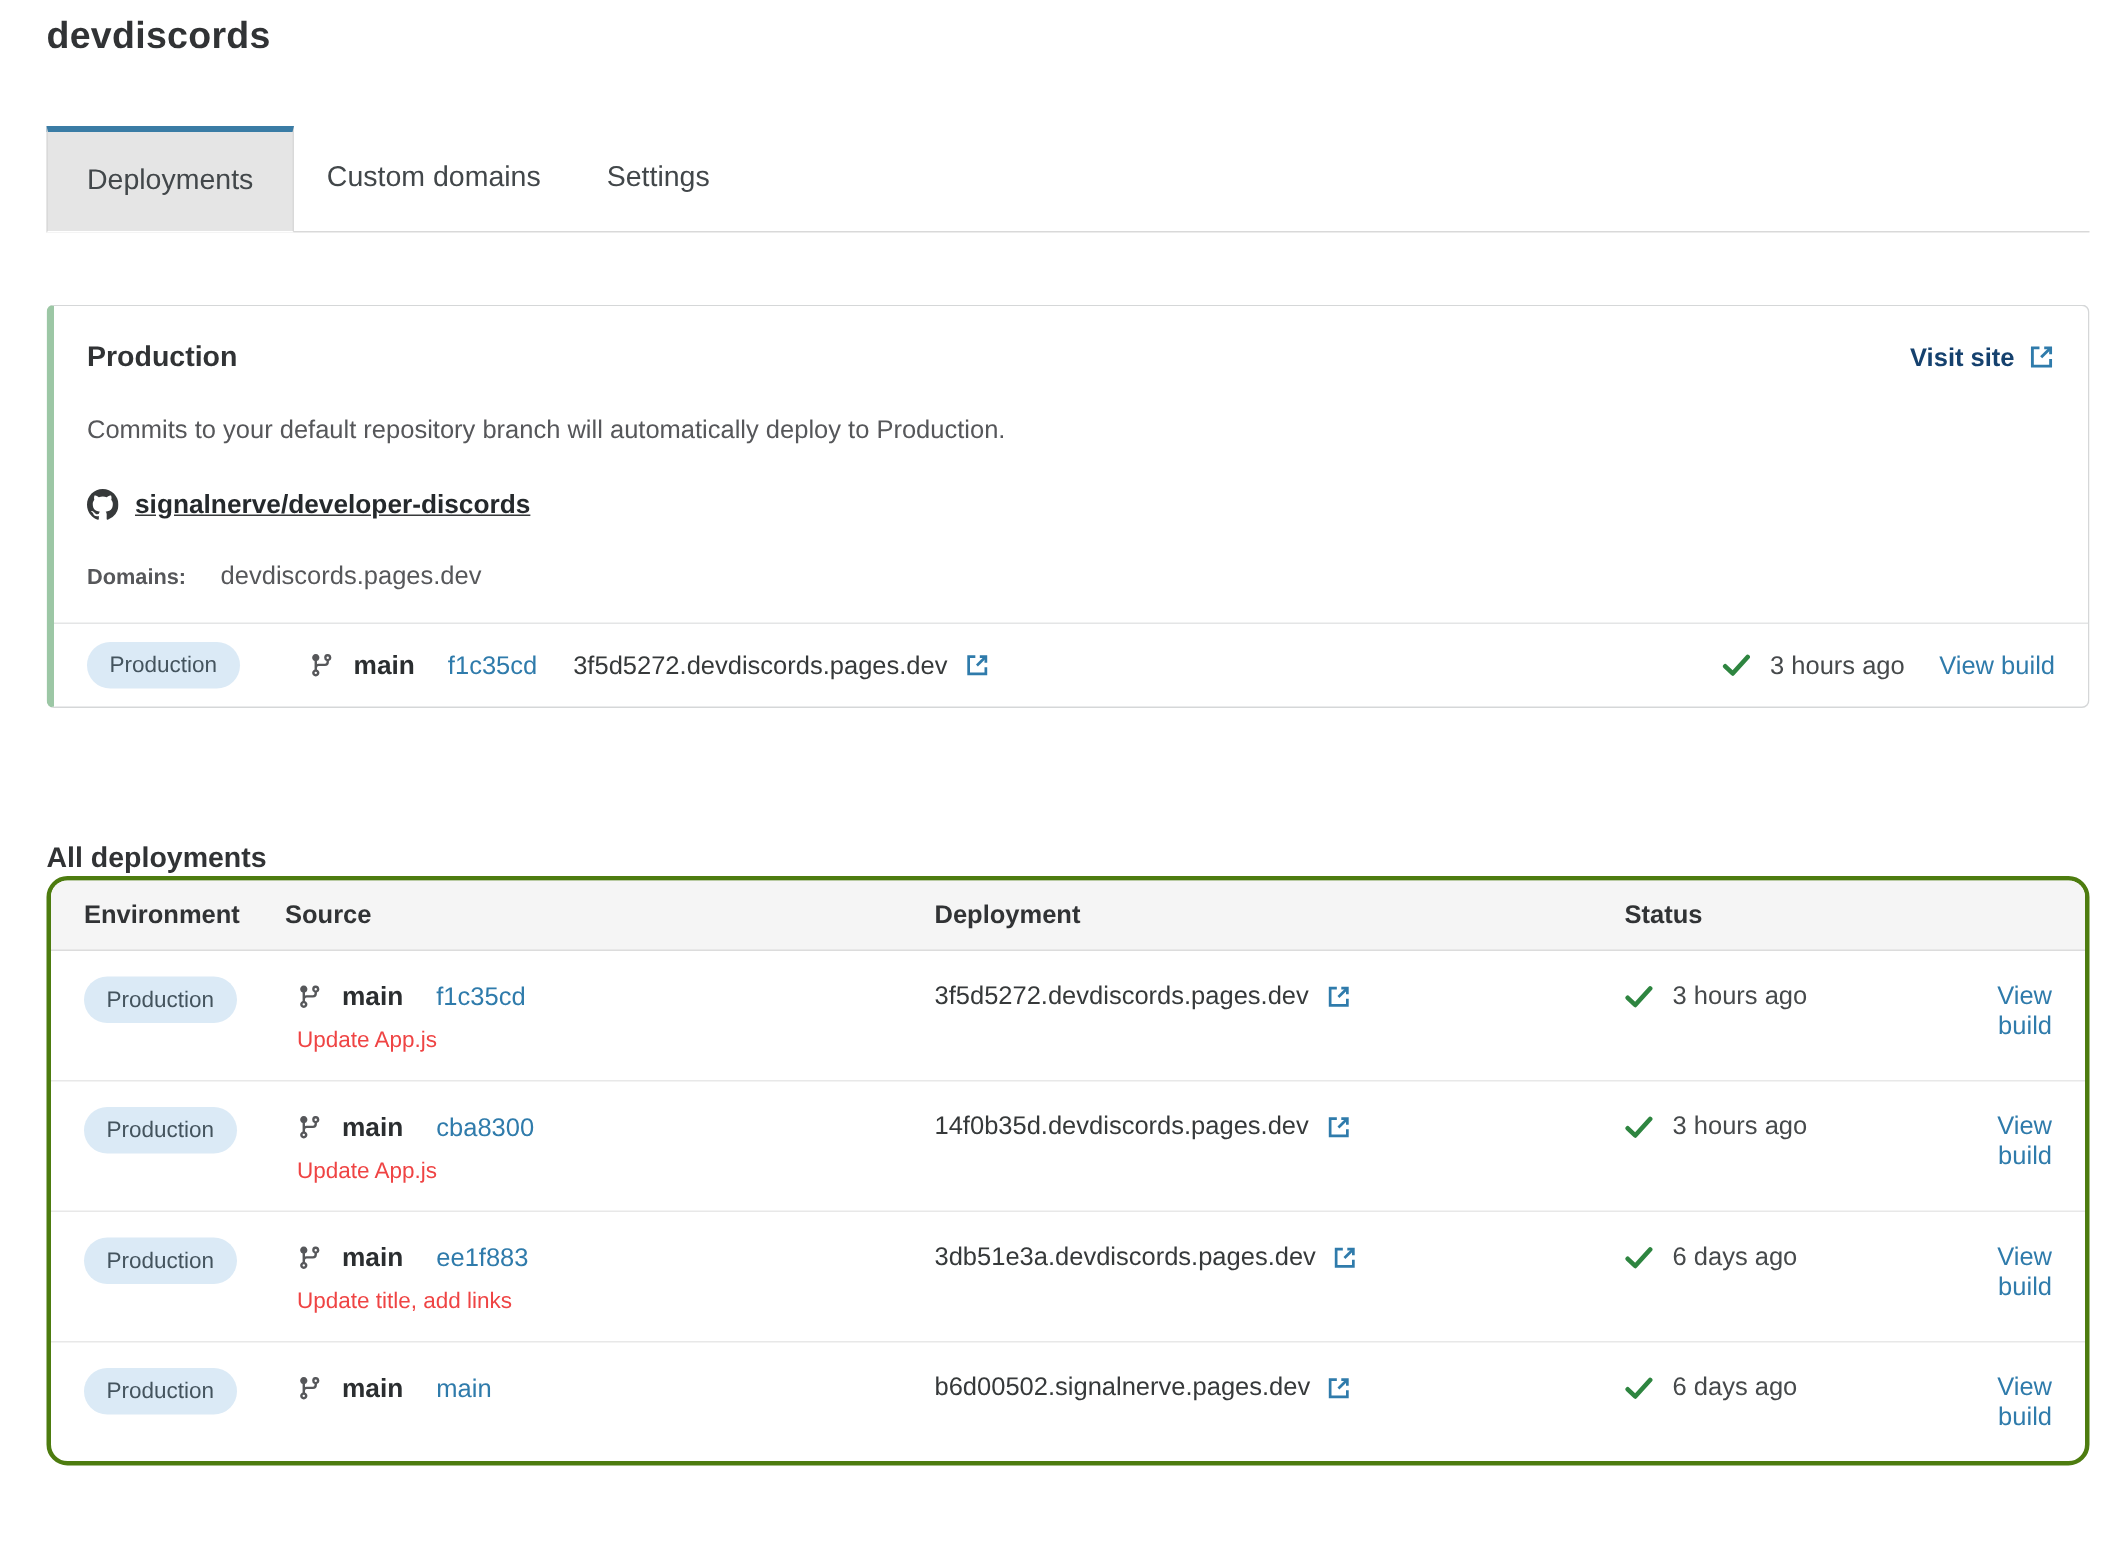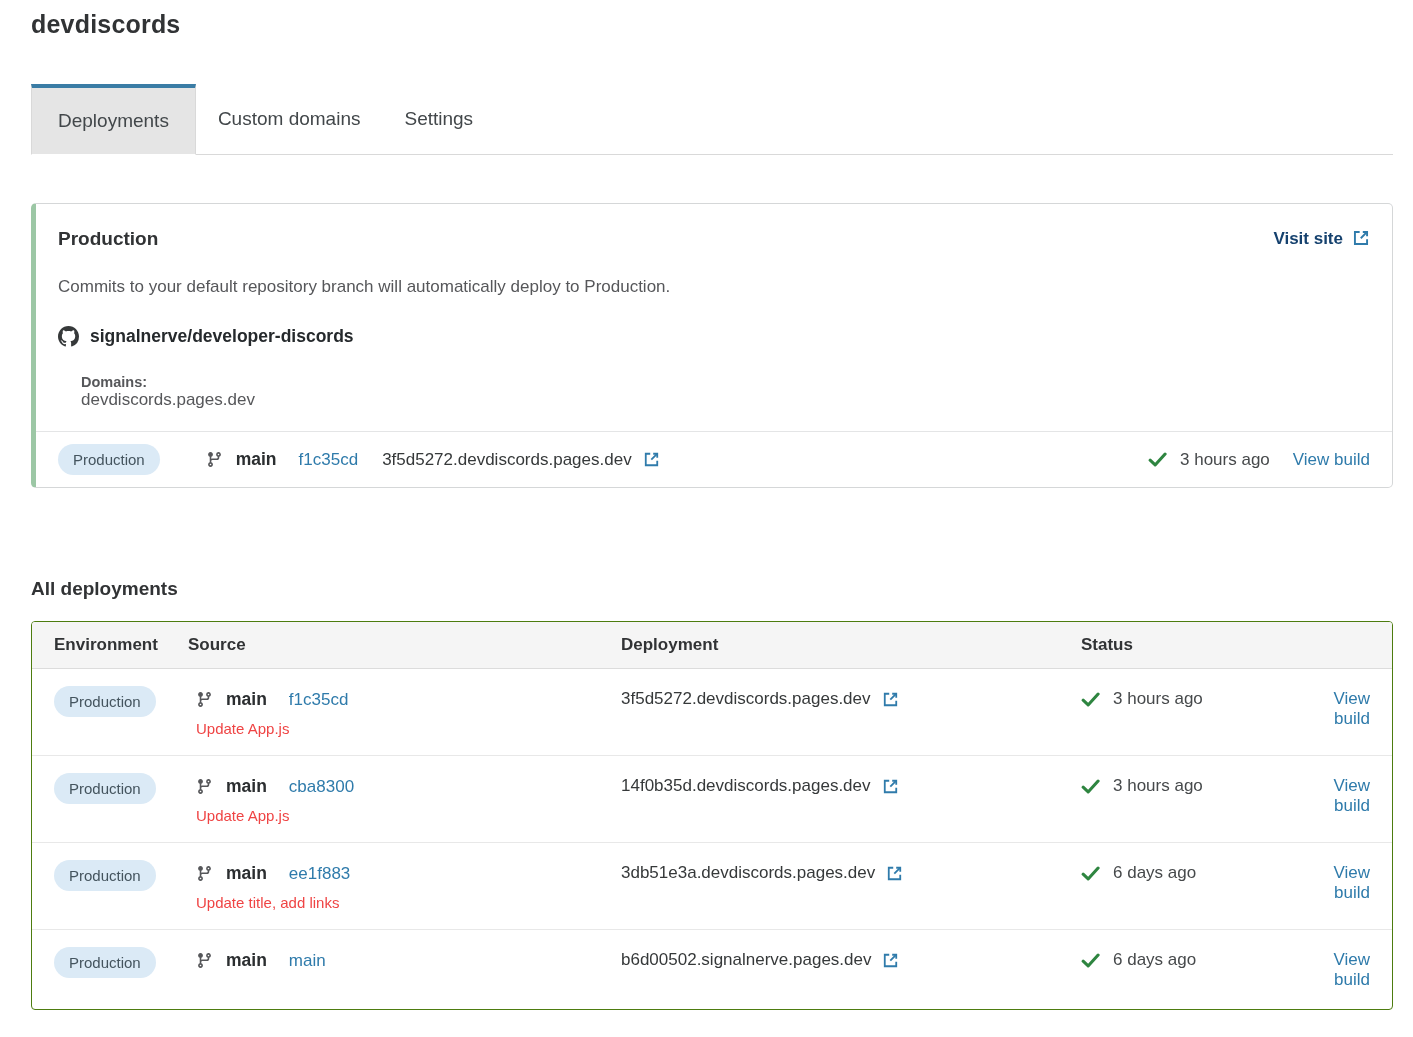--- a/index.html
+++ b/index.html
@@ -35,23 +35,23 @@
   }
   .card-body { padding: 24px 22px 21px; }
   .card-header { display: flex; justify-content: space-between; align-items: center; }
   .card-title { font-size: 19px; font-weight: 700; color: #313335; }
   .visit-site {
     display: inline-flex; align-items: flex-start; gap: 9px;
     font-size: 17px; font-weight: 700; color: #15416e; text-decoration: none; cursor: pointer; margin-left: 19px;
   }
   .visit-site .ext-icon { color: #2f7bab; }
   .card-desc { margin-top: 27px; font-size: 17px; color: #56575a; }
-  .repo-row { margin-top: 29px; display: flex; align-items: flex-end; gap: 11px; }
+  .repo-row { margin-top: 29px; display: flex; align-items: flex-end; gap: 11px; text-decoration: underline; }
   .repo-name { font-size: 17.5px; font-weight: 700; color: #25292c; }
-  .domains-row { margin-top: 27px; display: flex; align-items: baseline; flex-direction: column; }
+  .domains-row { margin-top: 27px; display: flex; align-items: baseline; }
   .domains-label { font-size: 14.5px; font-weight: 700; color: #56575a; }
   .domains-value { font-size: 17px; color: #56575a; margin-left: 23px; }
 
   .card-footer {
     border-top: 1px solid #e4e5e6;
     padding: 12px 22px; min-height: 56px;
     display: flex; align-items: center; justify-content: space-between;
   }
   .deploy-left { display: flex; align-items: center; }
   .deploy-right { display: flex; align-items: center; }
@@ -68,21 +68,21 @@
   .ext-icon { flex: none; color: #2f7bab; }
   .deploy-left .ext-icon { margin-left: 11px; }
 
   .check-icon { color: #2e8540; flex: none; }
   .status-time { font-size: 17px; color: #46494b; margin-left: 13px; white-space: nowrap; }
   .deploy-right .view-build { margin-left: 23px; }
 
   
   .section-title { margin-top: 90px; font-size: 19px; font-weight: 700; color: #313335; }
   .table {
-    margin-top: 21px; border: 1px solid #4d7c0f; border-radius: 4px; overflow: hidden;
+    border: 3px solid #4d7c0f; border-radius: 14px; overflow: hidden;
   }
   .grid {
     display: grid;
     grid-template-columns: 134px 433px 460px 212px 1fr;
     padding: 0 22px;
   }
   .thead {
     background: #f5f5f5; border-bottom: 1px solid #dcdcdc;
     height: 47px; align-items: center;
     font-size: 17px; font-weight: 700; color: #313335;

